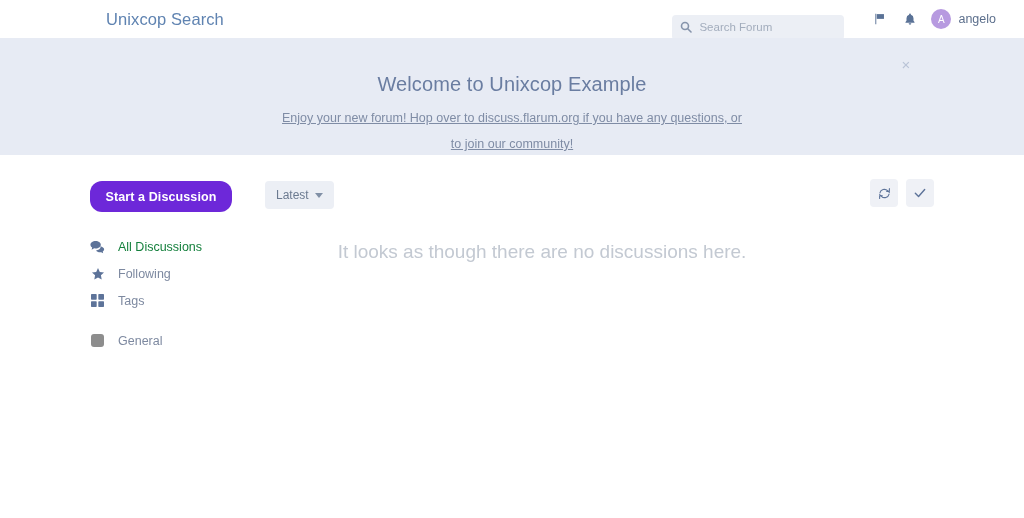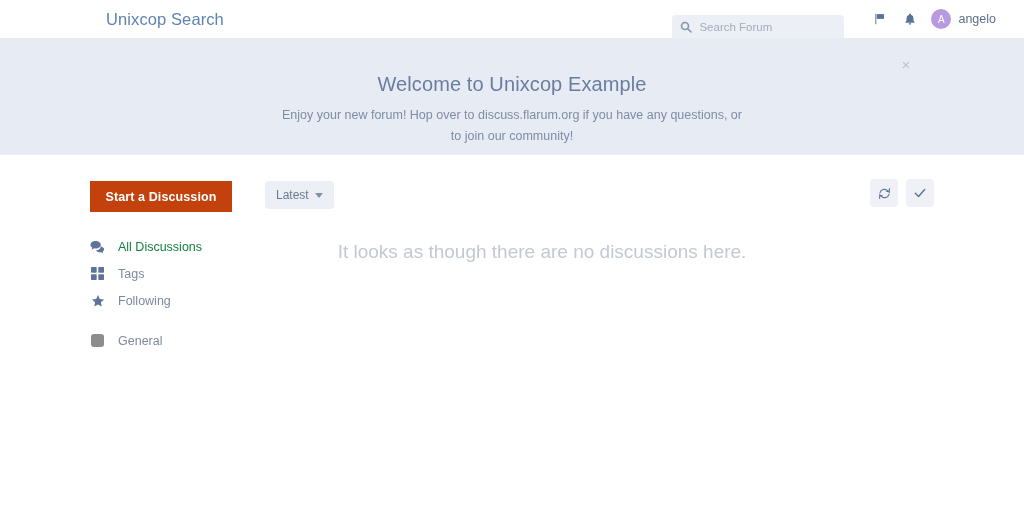--- a/index.html
+++ b/index.html
@@ -110,23 +110,24 @@
   .hero-title {
     font-size: 20px;
     color: #6a7da1;
     font-weight: 400;
     margin-bottom: 9px;
     letter-spacing: 0.1px;
   }
   .hero-sub {
     font-size: 12.5px;
     color: #7f8ca5;
-    line-height: 21px;
+    line-height: 26px;
     text-align: center;
     max-width: 470px;
+    text-decoration: underline;
   }
   .hero-close {
     position: absolute;
     top: 13px;
     right: 105px;
     width: 26px; height: 26px;
     display: flex; align-items: center; justify-content: center;
     background: transparent; border: none;
     color: #b9c3d6;
     font-size: 15px;
@@ -145,24 +146,24 @@
   .toolbar {
     display: flex;
     align-items: flex-start;
     padding-top: 26px;
     position: relative;
   }
 
   .start-discussion {
     width: 142px;
     height: 31px;
-    background: #c2410c;
+    background: #6d28d9;
     color: #ffffff;
     border: none;
-    border-radius: 0;
+    border-radius: 12px;
     font-family: "Liberation Sans", sans-serif;
     font-size: 12.5px;
     font-weight: bold;
     cursor: pointer;
     letter-spacing: 0.1px;
   }
 
   .sort-dropdown {
     margin-left: 33px;
     height: 28px;
@@ -325,39 +326,39 @@
         <svg width="15" height="14" viewBox="0 0 24 22" fill="currentColor">
           <path d="M9 1.2c4.6 0 8.3 2.7 8.3 6s-3.7 6-8.3 6a11 11 0 0 1-2.3-.24L2.6 15.2l.9-3.3C1.9 10.8 0.7 9.1 0.7 7.2c0-3.3 3.7-6 8.3-6z"></path>
           <path d="M16.4 9.6c3.5.5 6.2 2.6 6.2 5.1 0 1.4-.85 2.7-2.2 3.6l.7 2.6-3.2-1.6a9.8 9.8 0 0 1-1.8.17c-2.9 0-5.4-1.2-6.4-2.9 3.6-.3 6.5-2.2 7.2-4.7z"></path>
         </svg>
       </span>
       <span class="nav-label">All Discussions</span>
     </div>
 
     <div class="nav-item">
       <span class="nav-icon">
+        <svg width="14" height="14" viewBox="0 0 24 24" fill="currentColor">
+          <path d="M12 1.8l3.1 6.6 7.2.95-5.3 5 1.35 7.1L12 18.2l-6.35 3.25L7 14.35l-5.3-5 7.2-.95z"></path>
+        </svg>
+      </span>
+      <span class="nav-label">Following</span>
+    </div>
+
+    <div class="nav-item">
+      <span class="nav-icon">
         <svg width="13" height="13" viewBox="0 0 24 24" fill="currentColor">
           <rect x="0" y="0" width="10.5" height="10.5" rx="1.2"></rect>
           <rect x="13.5" y="0" width="10.5" height="10.5" rx="1.2"></rect>
           <rect x="0" y="13.5" width="10.5" height="10.5" rx="1.2"></rect>
           <rect x="13.5" y="13.5" width="10.5" height="10.5" rx="1.2"></rect>
         </svg>
       </span>
       <span class="nav-label">Tags</span>
     </div>
 
-    <div class="nav-item">
-      <span class="nav-icon">
-        <svg width="14" height="14" viewBox="0 0 24 24" fill="currentColor">
-          <path d="M12 1.8l3.1 6.6 7.2.95-5.3 5 1.35 7.1L12 18.2l-6.35 3.25L7 14.35l-5.3-5 7.2-.95z"></path>
-        </svg>
-      </span>
-      <span class="nav-label">Following</span>
-    </div>
-
     <div class="nav-gap"></div>
 
     <div class="nav-item">
       <span class="nav-icon">
         <span class="tag-swatch"></span>
       </span>
       <span class="nav-label">General</span>
     </div>
   </div>
 

